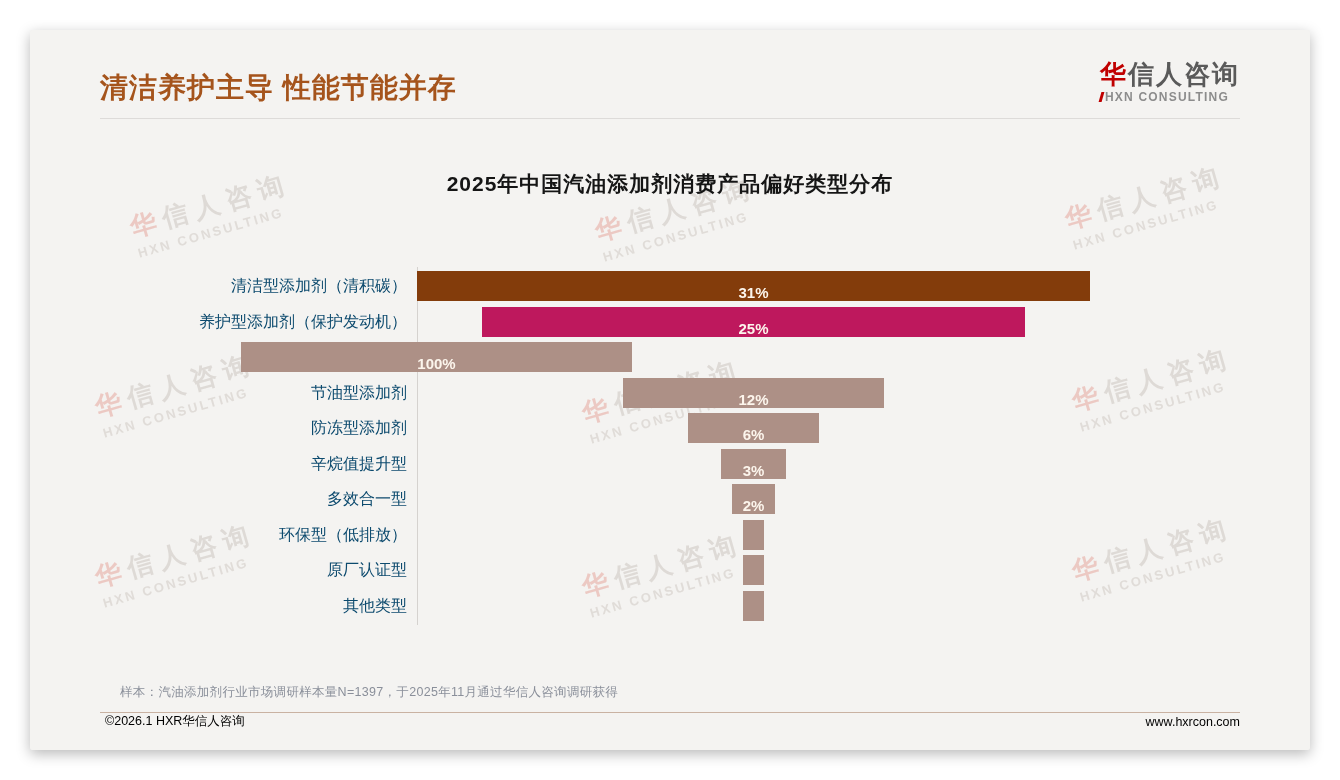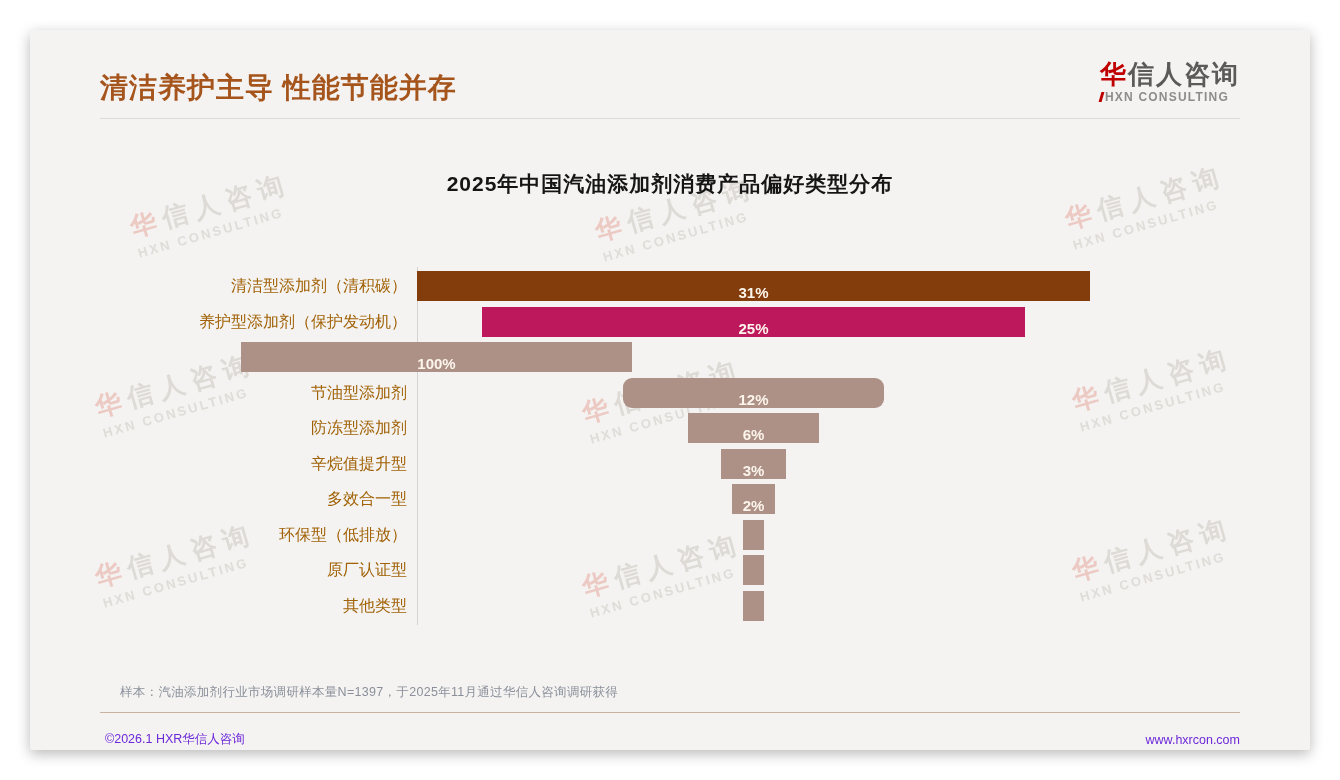--- a/index.html
+++ b/index.html
@@ -46,38 +46,38 @@
   }
   .chart{position:absolute;left:70px;top:241px;width:1140px;z-index:1;}
   .axis-line{
     position:absolute;left:317px;top:-4px;height:358px;width:1px;
     background:#d5d2cf;z-index:0;
   }
   .row{display:flex;margin-bottom:5.5px;position:relative;z-index:1;}
   .row:last-child{margin-bottom:0;}
   .cat{
     width:307px;padding-right:10px;text-align:right;
-    font-size:16px;color:#a16207;line-height:30px;white-space:nowrap;
+    font-size:16px;color:#0c4a6e;line-height:30px;white-space:nowrap;
   }
   .plot{width:673px;position:relative;}
   .bar{height:30px;margin:0 auto;display:flex;align-items:flex-end;justify-content:center;}
   .pct{font-size:15px;font-weight:bold;}
   
   .note{
     position:absolute;left:90px;bottom:49px;z-index:1;
     font-size:12.5px;color:#8a8f9a;letter-spacing:0.3px;
   }
   .footer-rule{
     position:absolute;left:70px;right:70px;bottom:37px;z-index:1;
     border-top:1.5px solid #c9b2a2;
   }
   .footer{
-    position:absolute;left:70px;right:70px;bottom:2px;z-index:1;
+    position:absolute;left:70px;right:70px;bottom:20px;z-index:1;
     display:flex;justify-content:space-between;align-items:center;
-    font-size:12.5px;color:#6d28d9;
+    font-size:12.5px;color:#000000;
   }
   .footer .copyright{padding-left:5px;}
 </style>
 </head>
 <body>
 
 <div class="slide">
 
   <div id="wm-layer">
       <div class="wm" style="left: 100px; top: 158px;">
@@ -150,21 +150,21 @@
       <div class="row">
         <div class="plot">
           <div class="bar" style="width: 58.0645%; background: rgb(173, 144, 134);">
             <span class="pct" style="color: rgb(252, 245, 236);">100%</span>
           </div>
         </div>
       </div>
       <div class="row">
         <div class="cat">节油型添加剂</div>
         <div class="plot">
-          <div class="bar" style="width: 38.7097%; background: rgb(173, 144, 134); border-radius: 9px;">
+          <div class="bar" style="width: 38.7097%; background: rgb(173, 144, 134);">
             <span class="pct" style="color: rgb(252, 245, 236);">12%</span>
           </div>
         </div>
       </div>
       <div class="row">
         <div class="cat">防冻型添加剂</div>
         <div class="plot">
           <div class="bar" style="width: 19.3548%; background: rgb(173, 144, 134);">
             <span class="pct" style="color: rgb(252, 245, 236);">6%</span>
           </div>

